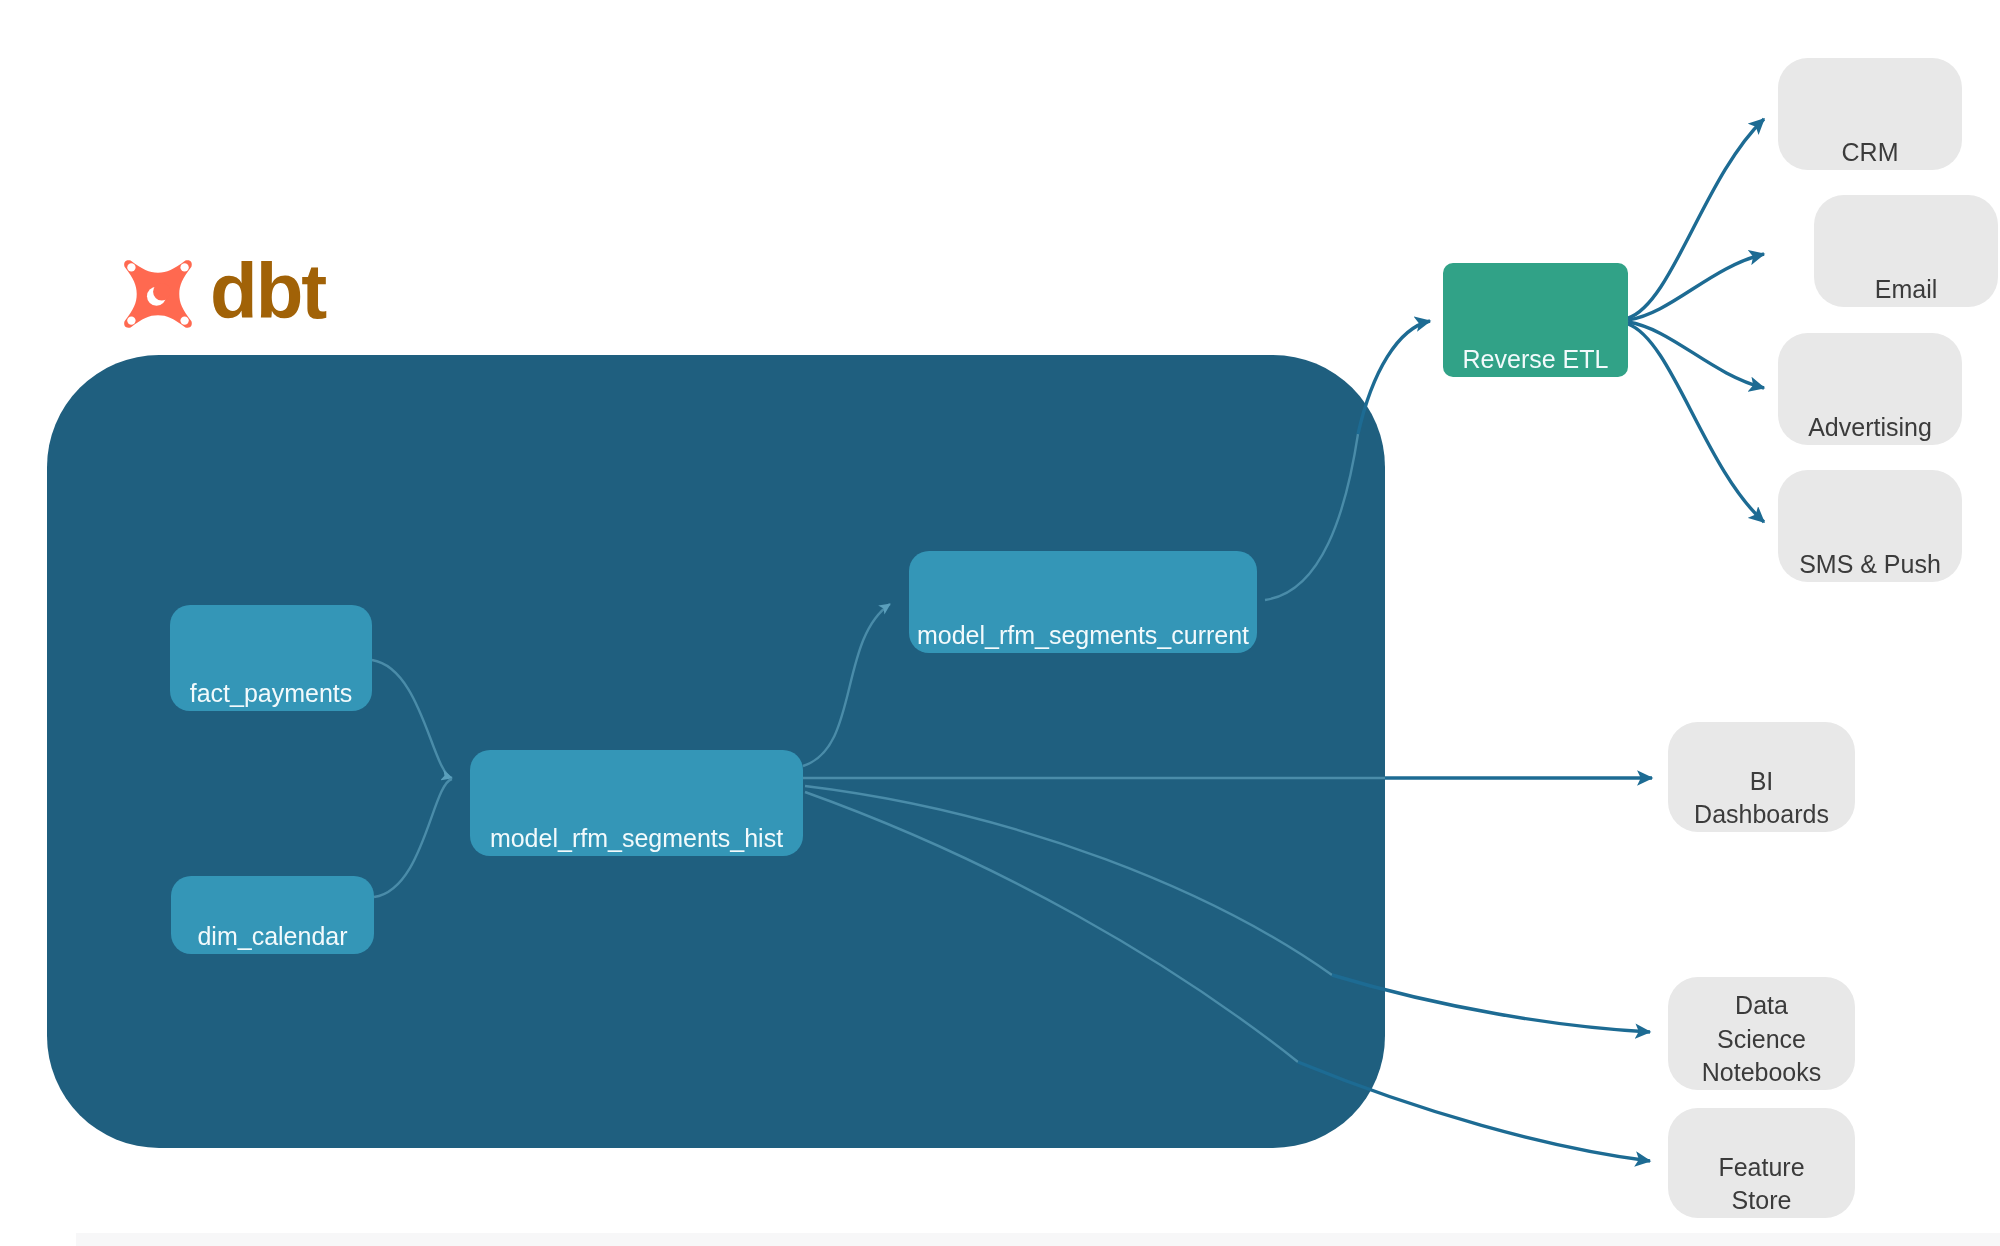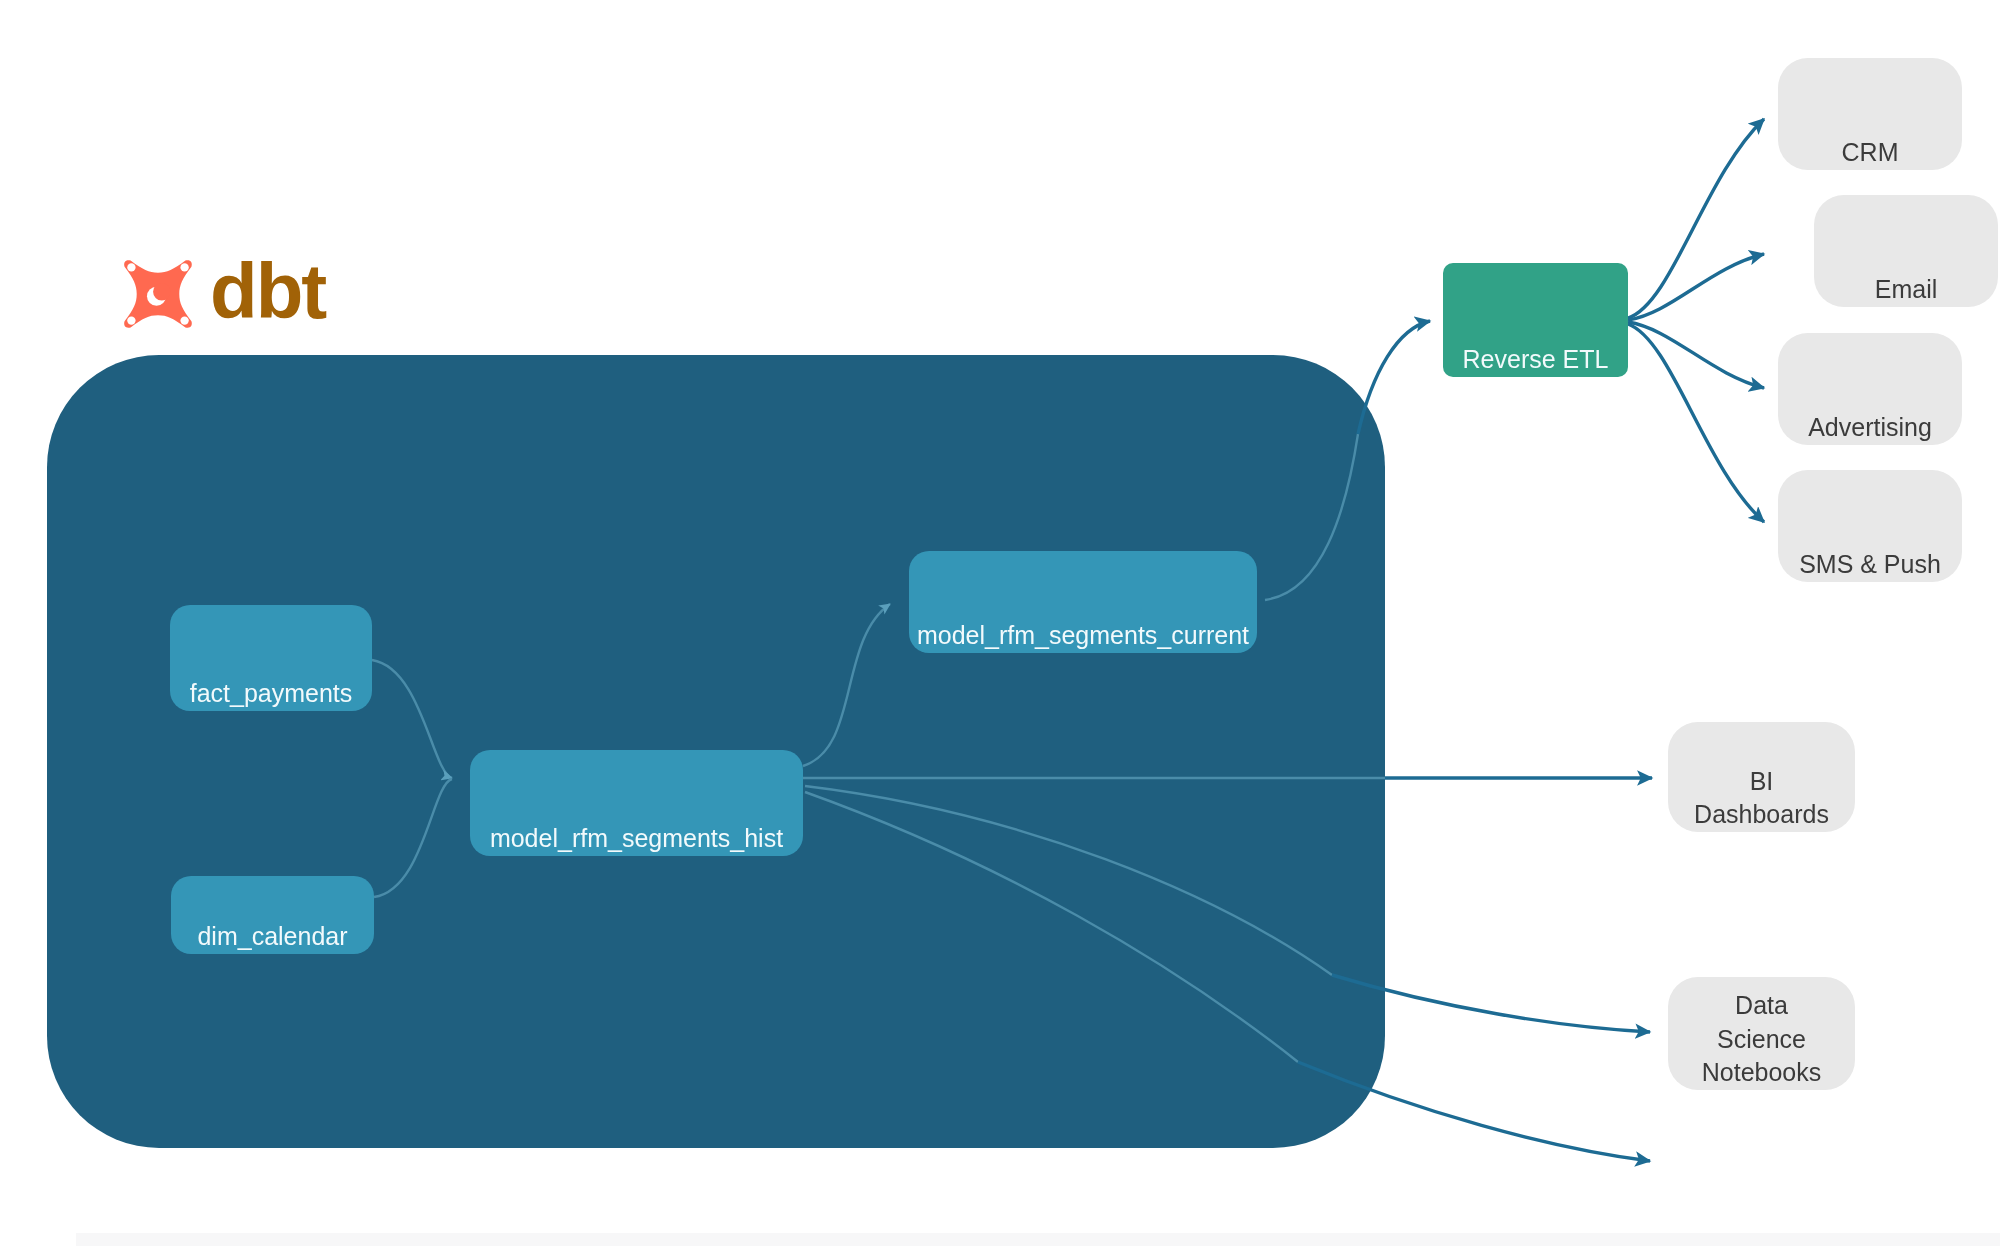--- a/index.html
+++ b/index.html
@@ -120,15 +120,18 @@
   </div>
 
   <div class="node dest-node" style="left:1778px;top:470px;width:184px;height:112px;background:#e8e8e8;">
     <span>SMS &amp; Push</span>
   </div>
 
   <div class="node dest-node" style="left:1668px;top:977px;width:187px;height:113px;background:#e8e8e8;">
     <span>Data Science Notebooks</span>
   </div>
 
+  <div class="node dest-node" style="left:1668px;top:1108px;width:187px;height:110px;background:#e8e8e8;">
+    <span>Feature Store</span>
+  </div>
 
   <div id="bottom-band"></div>
 </div>
 
 </body></html>

